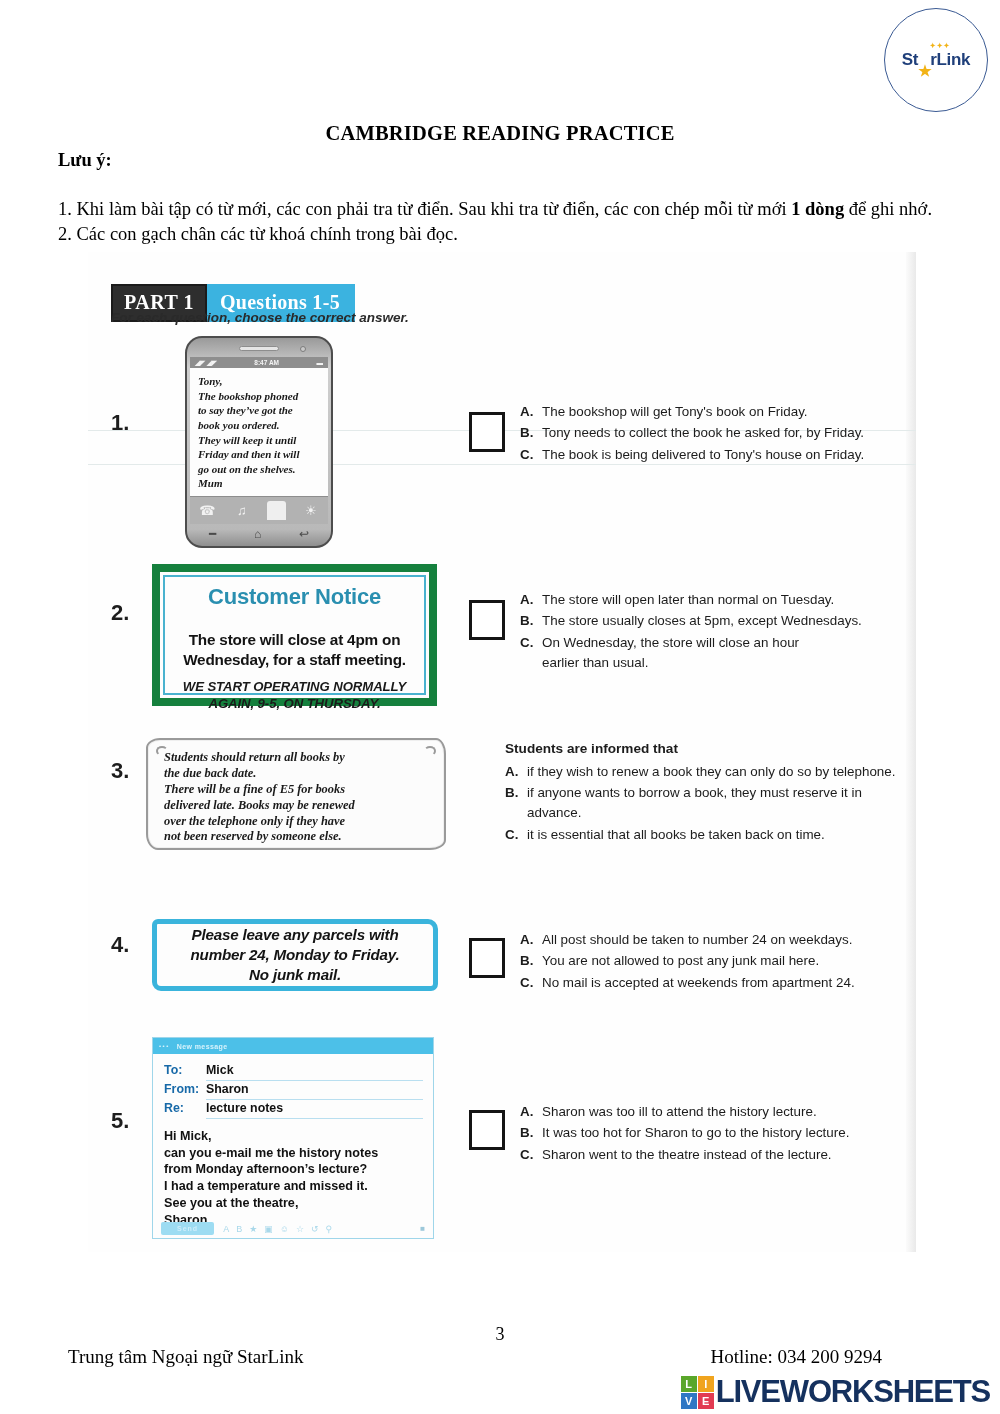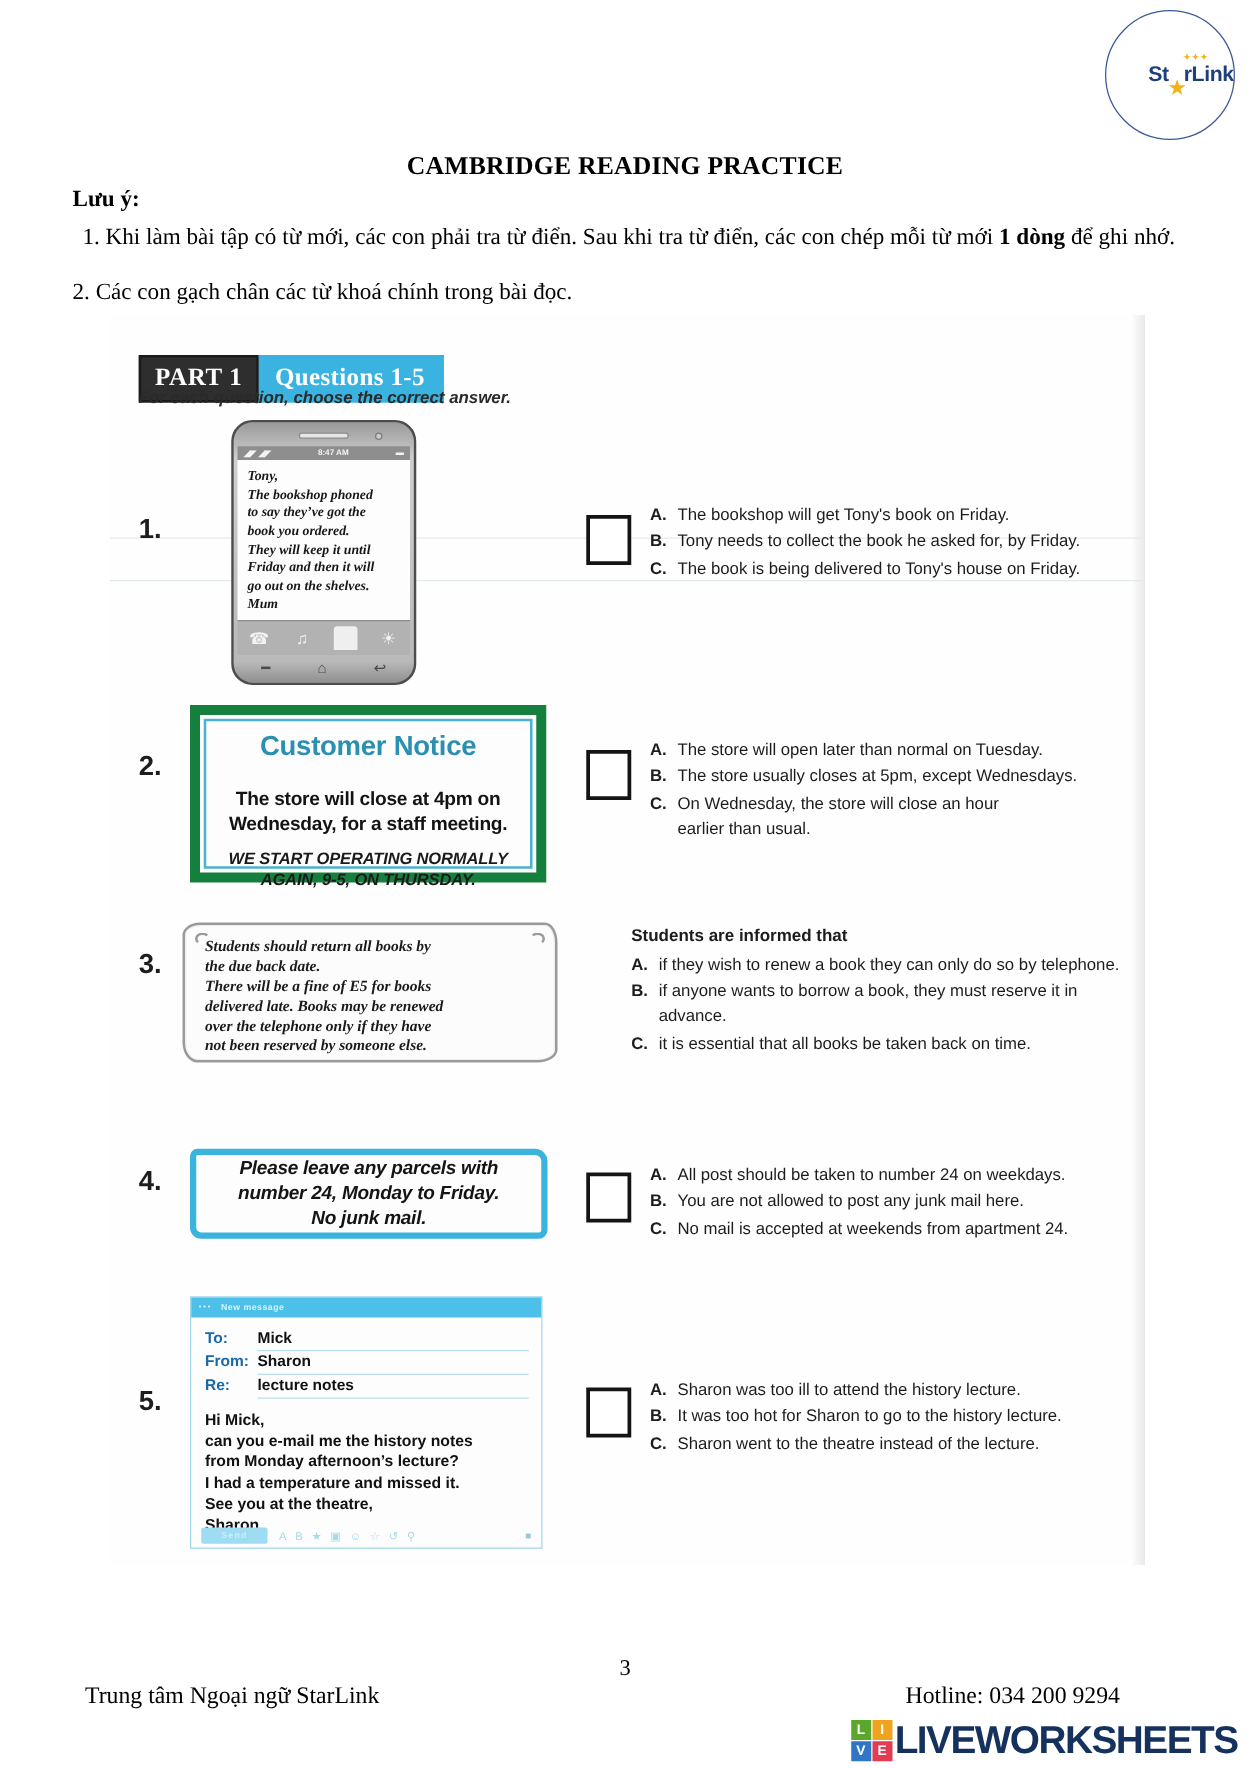--- a/index.html
+++ b/index.html
@@ -16,21 +16,21 @@
 
   
   .logo-wrap {
     position: absolute; top: 8px; right: 12px;
     width: 104px; height: 104px;
   }
   .logo-circle {
     width: 100%; height: 100%;
     border: 1.6px solid #3a5a93;
     border-radius: 50%;
-    display: flex; align-items: center; justify-content: flex-end;
+    display: flex; align-items: center; justify-content: center;
     background: #fff;
   }
   .logo-text {
     font-family: "Liberation Sans", sans-serif;
     font-weight: bold; font-size: 17px;
     color: #1f3f7a; letter-spacing: -.3px;
     position: relative; white-space: nowrap;
   }
   .logo-star {
     display: inline-block; position: relative; width: 12px;
@@ -46,21 +46,21 @@
 
   
   .doc-title {
     position: absolute; top: 122px; left: 0; width: 1000px;
     text-align: center;
     font-size: 20.5px; font-weight: bold;
     letter-spacing: .2px;
   }
   .note-block { position: absolute; left: 58px; width: 890px; }
   .note-label { top: 150px; font-weight: bold; font-size: 18.5px; }
-  .note-1 { top: 178px; font-size: 18.5px; line-height: 1.35; text-align: center; }
+  .note-1 { top: 197px; font-size: 18.5px; line-height: 1.35; }
   .note-2 { top: 222px; font-size: 18.5px; line-height: 1.35; }
   .note-1 b { font-weight: bold; }
 
   
   .scan {
     position: absolute; left: 88px; top: 252px;
     width: 828px; height: 1000px;
     background: #fefefe;
     font-family: "Liberation Sans", sans-serif;
     color: #1a1a1a;
@@ -255,21 +255,21 @@
 
   
   .page-no {
     position: absolute; top: 1324px; left: 0; width: 1000px;
     text-align: center; font-size: 18px;
   }
   .foot-left {
     position: absolute; top: 1346px; left: 68px; font-size: 19px;
   }
   .foot-right {
-    position: absolute; top: 1346px; right: 104px; font-size: 19px;
+    position: absolute; top: 1346px; right: 118px; font-size: 19px;
   }
   .lw-logo {
     position: absolute; top: 1374px; right: 10px;
     display: flex; align-items: center;
   }
   .lw-grid {
     display: grid; grid-template-columns: 16px 16px;
     grid-template-rows: 16px 16px; gap: 1px; margin-right: 2px;
   }
   .lw-cell {

